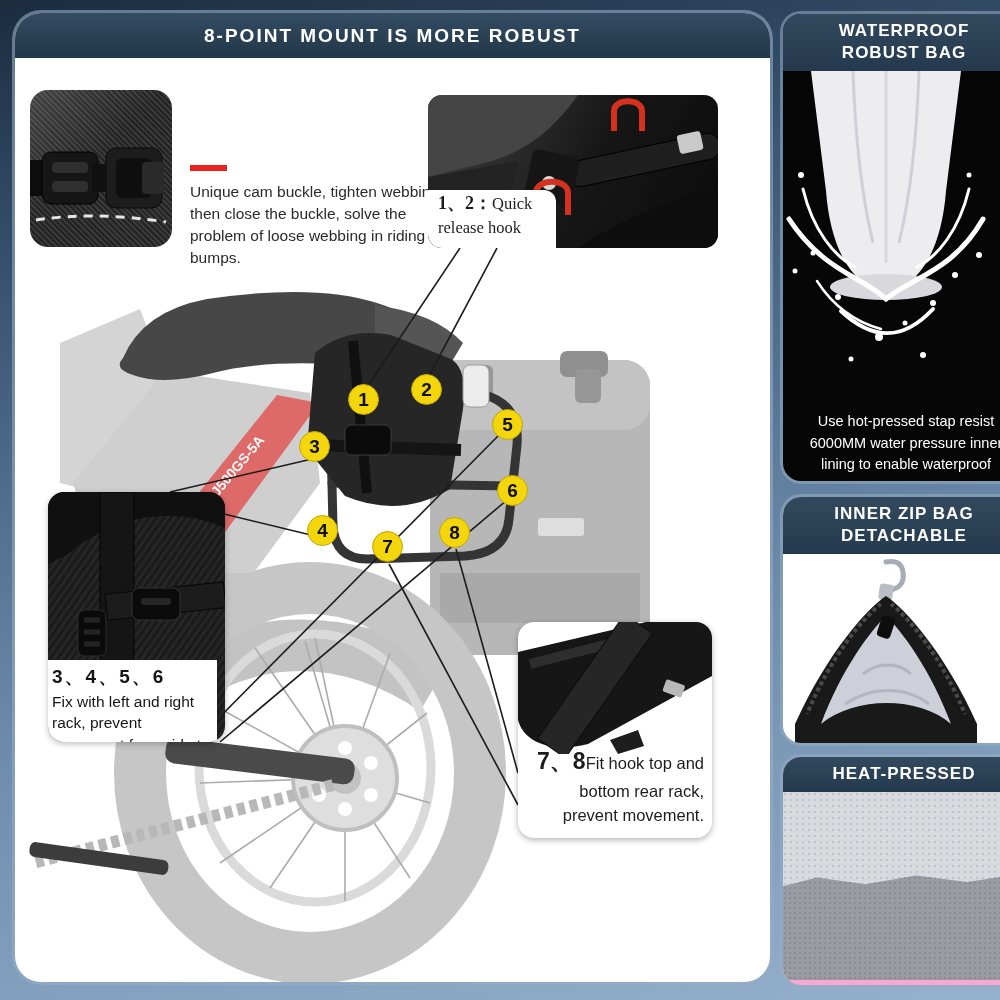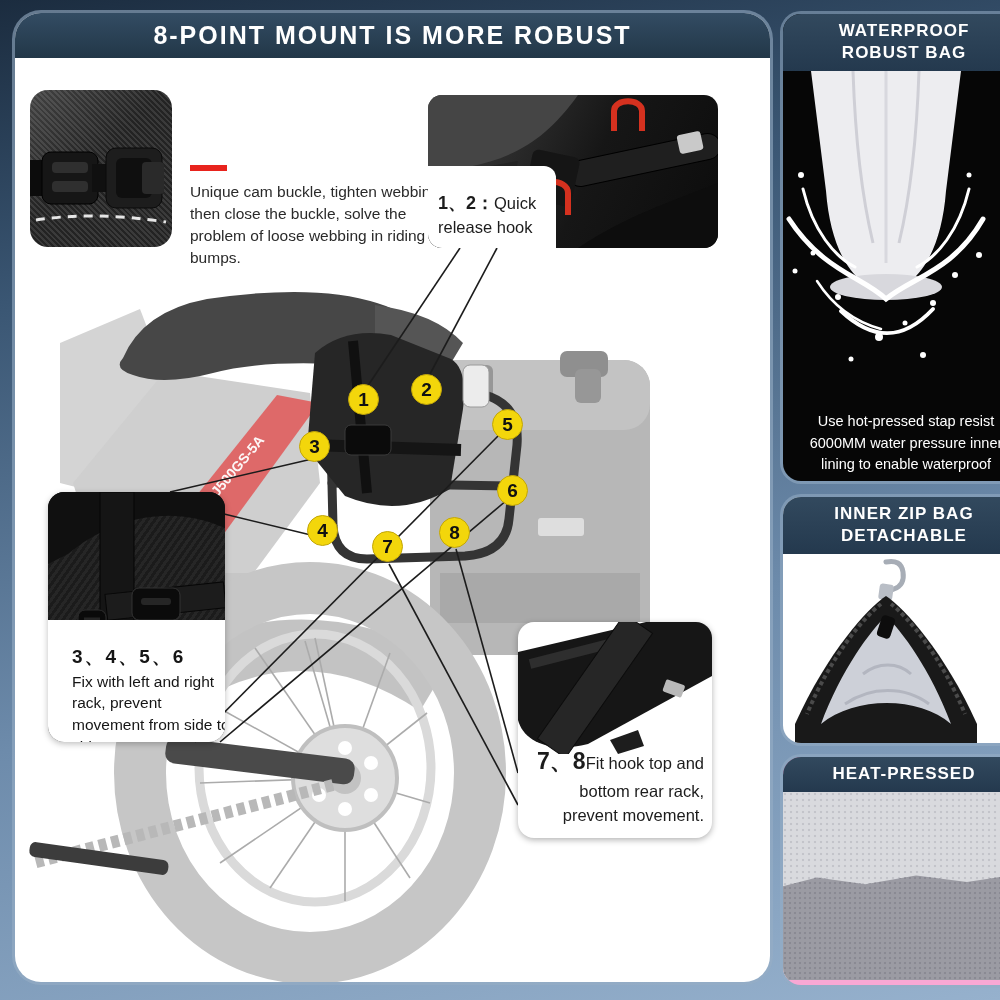--- a/index.html
+++ b/index.html
@@ -11,43 +11,43 @@
   
   .main-panel{
     position:absolute;left:15px;top:13px;width:755px;height:969px;
     background:#ffffff;border-radius:26px;overflow:hidden;
     box-shadow:0 0 0 3px rgba(150,173,196,.6);
   }
   .banner{
     position:absolute;left:0;top:0;right:0;height:45px;z-index:6;
     background:linear-gradient(180deg,#334c63,#223748);
     color:#fff;display:flex;align-items:center;justify-content:center;
-    font-size:25px;font-weight:bold;letter-spacing:2px;
+    font-size:19px;font-weight:bold;letter-spacing:2px;
   }
   .scene{position:absolute;left:0;top:0;width:755px;height:969px;z-index:1;}
   
   .photo{position:absolute;border-radius:18px;overflow:hidden;z-index:3;}
   .buckle-photo{left:15px;top:77px;width:142px;height:157px;
     background:repeating-linear-gradient(45deg,#232323 0 2px,#3a3a3a 2px 4px);}
   .buckle-photo .sheen{position:absolute;inset:0;background:linear-gradient(135deg,rgba(255,255,255,.14),rgba(255,255,255,0) 45%);}
   .hook-photo{left:413px;top:82px;width:290px;height:153px;border-radius:14px;
     background:linear-gradient(115deg,#3c3c3c 0%,#2b2b2b 30%,#161616 55%,#0c0c0c 100%);}
   .hook-label{
-    position:absolute;left:0;bottom:0;width:112px;padding:24px 6px 8px 10px;
-    background:#fff;border-radius:0 12px 0 0;font-size:16.5px;line-height:1.45;color:#1c1c1c;
+    position:absolute;left:0;bottom:0;width:112px;padding:0 6px 8px 10px;
+    background:#fff;border-radius:0 12px 0 0;font-size:16.5px;line-height:1.45;color:#1c1c1c;font-family:Liberation Serif, serif;
   }
   .hook-label b{font-size:18px;}
   .accent-dash{position:absolute;left:175px;top:152px;width:37px;height:6px;background:#e8231d;z-index:3;}
   .cam-text{position:absolute;left:175px;top:168px;width:255px;font-size:15.5px;line-height:1.42;color:#2a2a2a;z-index:3;}
   
   .sidefix-box{left:33px;top:479px;width:177px;height:250px;border-radius:16px;
     background:repeating-linear-gradient(125deg,#1b1b1b 0 3px,#262626 3px 6px);
     box-shadow:0 2px 6px rgba(0,0,0,.25);}
   .sidefix-label{
-    position:absolute;left:0;bottom:0;width:161px;height:74px;padding:24px;
+    position:absolute;left:0;bottom:0;width:161px;height:74px;padding:4px;
     background:#fff;color:#151515;font-size:15.5px;line-height:1.4;
   }
   .sidefix-label .nums{font-size:19px;font-weight:bold;letter-spacing:2px;}
   
   .rearfix-box{left:503px;top:609px;width:194px;height:216px;border-radius:16px;background:#fff;
     box-shadow:0 2px 6px rgba(0,0,0,.3);}
   .rearfix-text{
     position:absolute;right:8px;bottom:10px;width:178px;text-align:right;
     font-size:16.5px;line-height:1.5;color:#1c1c1c;
   }

